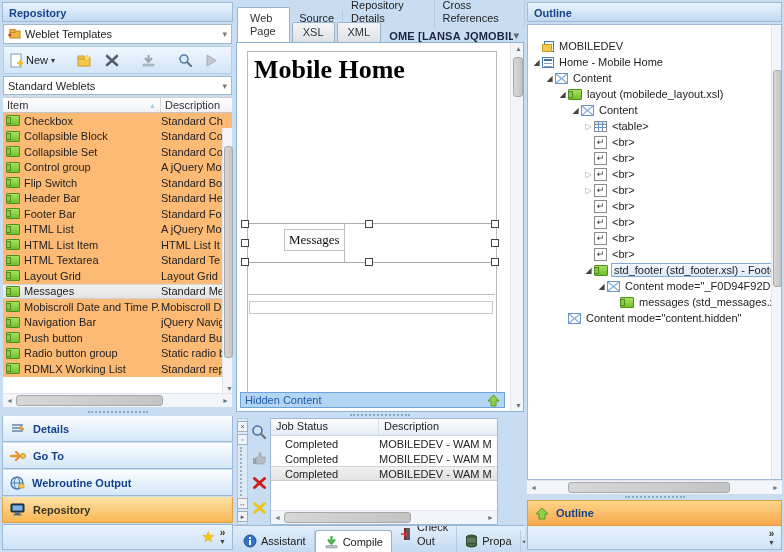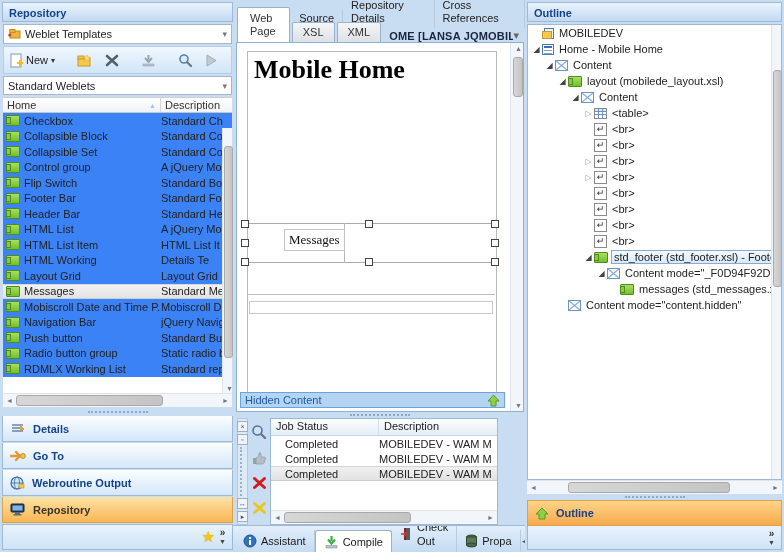--- a/index.html
+++ b/index.html
@@ -15,21 +15,21 @@
   .combo .dd{margin-left:auto;color:#777;font-size:9px}
   .toolbar{position:absolute;display:flex;align-items:center;gap:6px;
     background:linear-gradient(#f0f7fe,#d2e5f8);border:1px solid #b6cfe8;box-sizing:border-box;padding:0 3px;overflow:hidden}
   .tsep{width:1px;height:18px;background:#b3cbe2;margin:0 2px}
   .tbtn{display:flex;align-items:center;gap:3px;padding:2px 3px;border-radius:2px}
   .ico{display:inline-flex;align-items:center;justify-content:center;flex:0 0 auto}
   
   .grid-hdr{position:absolute;height:16px;background:linear-gradient(#ffffff,#f0f2f5);
     border-top:1px solid #cfcfcf;border-bottom:1px solid #c5c5c5;box-sizing:border-box;display:flex}
   .grid-hdr .cell{padding:1px 4px;color:#333;border-right:1px solid #d6d6d6;box-sizing:border-box;display:flex;align-items:center;gap:3px}
-  .lrow{height:15.5px;display:flex;align-items:center;background:#3b82f6}
+  .lrow{height:15.5px;display:flex;align-items:center;background:#fdba74}
   .lrow.sel{background:linear-gradient(#f2f2f2,#e3e3e3);border-top:1px solid #d8d8d8;border-bottom:1px solid #cfcfcf;box-sizing:border-box}
   .lrow .c1{width:158px;display:flex;align-items:center;gap:4px;padding-left:3px;box-sizing:border-box;overflow:hidden;white-space:nowrap}
   .lrow .c2{flex:1;overflow:hidden;white-space:nowrap}
   .ic-weblet{width:12px;height:9px;background:linear-gradient(#a8e060,#70c02c);border:1px solid #4f8c1c;border-radius:1px;position:relative}
   .ic-weblet::before{content:"";position:absolute;left:-1px;top:1px;width:3px;height:5px;background:#8cc84a;border:1px solid #4f8c1c}
   
   .sb-v{position:absolute;width:10px;background:#f2f5fa;border-left:1px solid #dfe5ec;box-sizing:border-box}
   .sb-h{position:absolute;height:14px;background:#f2f5fa;border-top:1px solid #dfe5ec;box-sizing:border-box;display:flex;align-items:center}
   .thumb{background:linear-gradient(90deg,#d7d7d7,#c4c4c4);border:1px solid #a9a9a9;border-radius:3px}
   .sb-ar{color:#6b7886;font-size:7px;line-height:1;padding:0 3px}
@@ -182,21 +182,21 @@
           </svg>
     </span>
       </span>
   </div>
   <div class="combo" style="left:1px;right:1px;top:74px;height:19px">
     <span class="nosel">Standard Weblets</span>
     <span class="dd">▾</span>
   </div>
   <div class="grid-hdr" style="left:1px;right:1px;top:95px">
     <div class="cell" style="width:158px">
-      <span>Home</span>
+      <span>Item</span>
       <span style="color:#9ec7e8;font-size:7px;margin-left:auto">▲</span>
     </div>
     <div class="cell" style="flex:1;border-right:none">
       <span>Description</span>
     </div>
   </div>
   <div class="abs nosel" id="weblet-rows" style="left:1px;right:1px;top:111px;height:280px;background:#fff">
       <div class="lrow">
         <span class="c1">
           <span class="ico">
@@ -240,59 +240,59 @@
           </span>
           <span>Flip Switch</span>
         </span>
         <span class="c2">Standard Bo</span>
       </div>
       <div class="lrow">
         <span class="c1">
           <span class="ico">
             <span class="ic-weblet"></span>
           </span>
+          <span>Header Bar</span>
+        </span>
+        <span class="c2">Standard He</span>
+      </div>
+      <div class="lrow">
+        <span class="c1">
+          <span class="ico">
+            <span class="ic-weblet"></span>
+          </span>
           <span>Footer Bar</span>
         </span>
         <span class="c2">Standard Fo</span>
       </div>
       <div class="lrow">
         <span class="c1">
           <span class="ico">
             <span class="ic-weblet"></span>
           </span>
-          <span>Header Bar</span>
-        </span>
-        <span class="c2">Standard He</span>
-      </div>
-      <div class="lrow">
-        <span class="c1">
-          <span class="ico">
-            <span class="ic-weblet"></span>
-          </span>
           <span>HTML List</span>
         </span>
         <span class="c2">A jQuery Mo</span>
       </div>
       <div class="lrow">
         <span class="c1">
           <span class="ico">
             <span class="ic-weblet"></span>
           </span>
           <span>HTML List Item</span>
         </span>
         <span class="c2">HTML List It</span>
       </div>
       <div class="lrow">
         <span class="c1">
           <span class="ico">
             <span class="ic-weblet"></span>
           </span>
-          <span>HTML Working</span>
-        </span>
-        <span class="c2">Details Te</span>
+          <span>HTML Textarea</span>
+        </span>
+        <span class="c2">Standard Te</span>
       </div>
       <div class="lrow">
         <span class="c1">
           <span class="ico">
             <span class="ic-weblet"></span>
           </span>
           <span>Layout Grid</span>
         </span>
         <span class="c2">Layout Grid</span>
       </div>
@@ -567,21 +567,21 @@
       <span class="bnav">
         <span>◄</span>
       </span>
     </div>
 </div>
 
 <div class="abs" id="right" style="left:527px;top:2px;width:255px;height:506px">
   <div class="panel-hdr nosel">
     <span>Outline</span>
   </div>
-  <div id="tree" style="left:0;right:0;top:22px;height:456px;padding-top:0">
+  <div id="tree" style="left:0;right:0;top:22px;height:456px;padding-top:13px">
       <div class="trow" style="padding-left:3px">
         <span class="texp"></span>
         <span class="tico">
           <span class="ic-part"></span>
         </span>
         <span class="tlabel">MOBILEDEV</span>
       </div>
       <div class="trow" style="padding-left:3px">
         <span class="texp">◢</span>
         <span class="tico">

